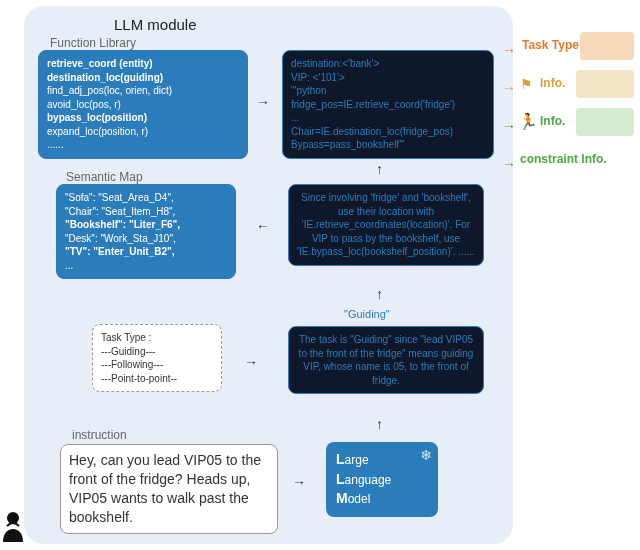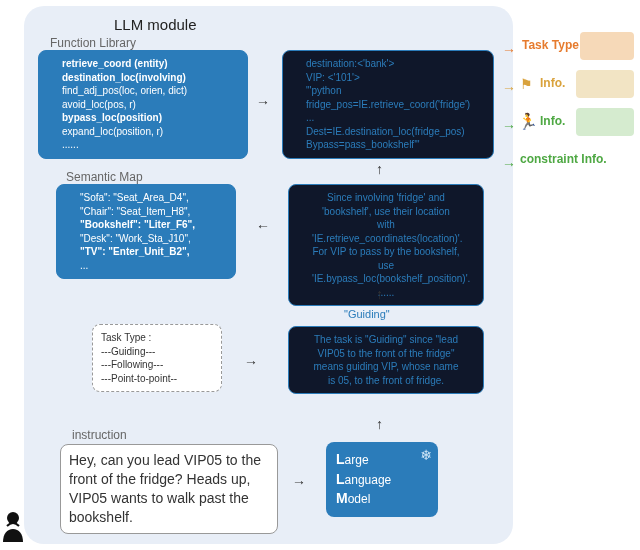--- a/index.html
+++ b/index.html
@@ -1,20 +1,20 @@
 <!DOCTYPE html>
 <html><head>
 <meta charset="utf-8">
 <style>
 *{box-sizing:border-box;margin:0;padding:0;font-family:Arial,sans-serif}
 body{width:640px;height:550px;background:#fff;position:relative;overflow:hidden}
 .module{position:absolute;left:24px;top:6px;width:489px;height:538px;background:#e8eef7;border-radius:20px;padding:10px 14px}
 .module-title{font-size:15px;font-weight:400;color:#222;margin-bottom:4px;margin-left:76px}
 .section-label{font-size:12px;color:#666;margin:2px 0 2px 4px}
-.box{border-radius:8px;padding:6px 23px;font-size:10px;line-height:1.35;position:absolute}
+.box{border-radius:8px;padding:6px 8px;font-size:10px;line-height:1.35;position:absolute}
 .blue-fill{background:#2b7cba;color:#fff;border:1px solid #2b7cba}
 .blue-outline{background:#0f172a;color:#2b7cba;border:1px solid #2b7cba}
 .white-box{background:#fff;border:1px dashed #999;color:#333;border-radius:8px;padding:6px 8px;font-size:10px;line-height:1.35;position:absolute}
 .solid-white{background:#fff;border:1px solid #999;border-radius:8px;padding:6px 8px;font-size:14px;line-height:1.35;color:#333;position:absolute}
 .quote{color:#2b7cba;font-size:11px;position:absolute}
 .llm-box{background:#2b7cba;color:#fff;border-radius:8px;padding:8px 10px;font-size:12px;line-height:1.4;position:absolute;text-align:left;}
 .llm-box .big{font-size:14px;font-weight:bold}
 .snow{position:absolute;right:6px;top:4px;color:#cfe6f7;font-size:14px}
 .arrow{position:absolute;font-size:14px;color:#333}
 .out-arrow{position:absolute;font-size:14px;color:#888}
@@ -27,35 +27,35 @@
 </head>
 <body>
 
 <div class="module">
   <div class="module-title">LLM module</div>
 
   <div class="section-label" style="position:absolute;left:22px;top:28px">Function Library</div>
 
   <div class="box blue-fill" style="left:14px;top:44px;width:210px">
     <div style="font-weight:bold">retrieve_coord (entity)</div>
-    <div style="font-weight:bold">destination_loc(involving)</div>
+    <div style="font-weight:bold">destination_loc(guiding)</div>
     <div>find_adj_pos(loc, orien, dict)</div>
     <div>avoid_loc(pos, r)</div>
     <div style="font-weight:bold">bypass_loc(position)</div>
     <div>expand_loc(position, r)</div>
     <div>......</div>
   </div>
 
   <div class="box blue-outline" style="left:258px;top:44px;width:212px">
     <div>destination:&lt;'bank'&gt;</div>
     <div>VIP: &lt;'101'&gt;</div>
     <div>"'python</div>
     <div>fridge_pos=IE.retrieve_coord('fridge')</div>
     <div>...</div>
-    <div>Dest=IE.destination_loc(fridge_pos)</div>
+    <div>Chair=IE.destination_loc(fridge_pos)</div>
     <div>Bypass=pass_bookshelf'"</div>
   </div>
 
   <div class="section-label" style="position:absolute;left:38px;top:162px">Semantic Map</div>
 
   <div class="box blue-fill" style="left:32px;top:178px;width:180px">
     <div>"Sofa": "Seat_Area_D4",</div>
     <div>"Chair": "Seat_Item_H8",</div>
     <div style="font-weight:bold">"Bookshelf": "Liter_F6",</div>
     <div>"Desk": "Work_Sta_J10",</div>

